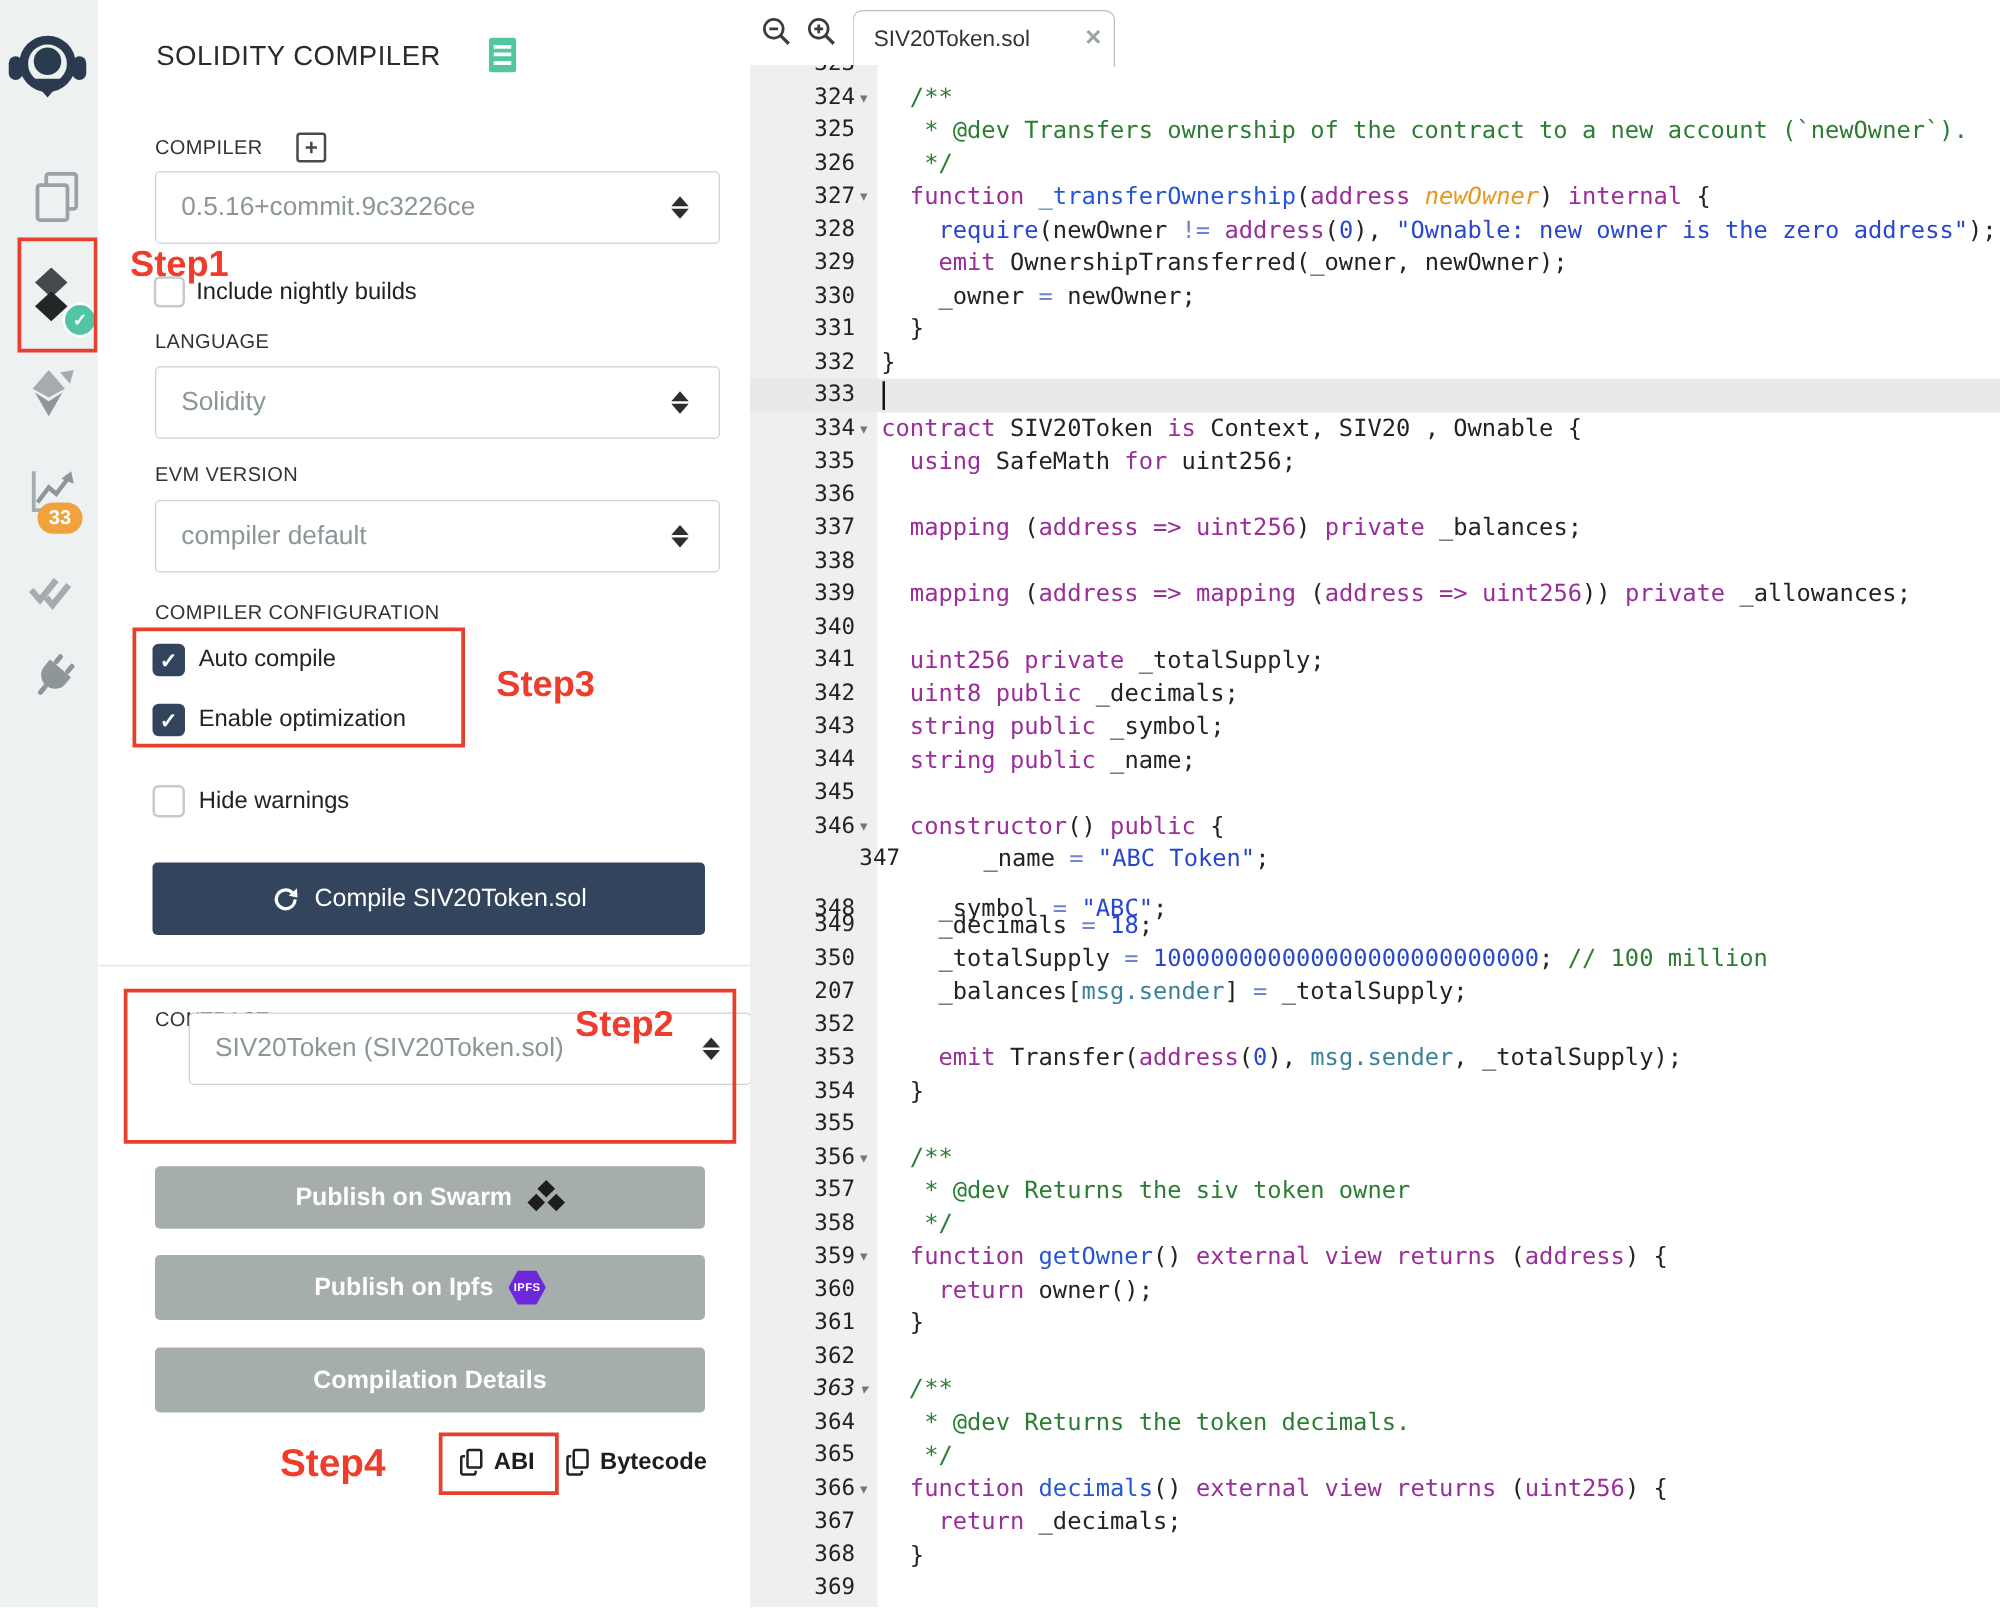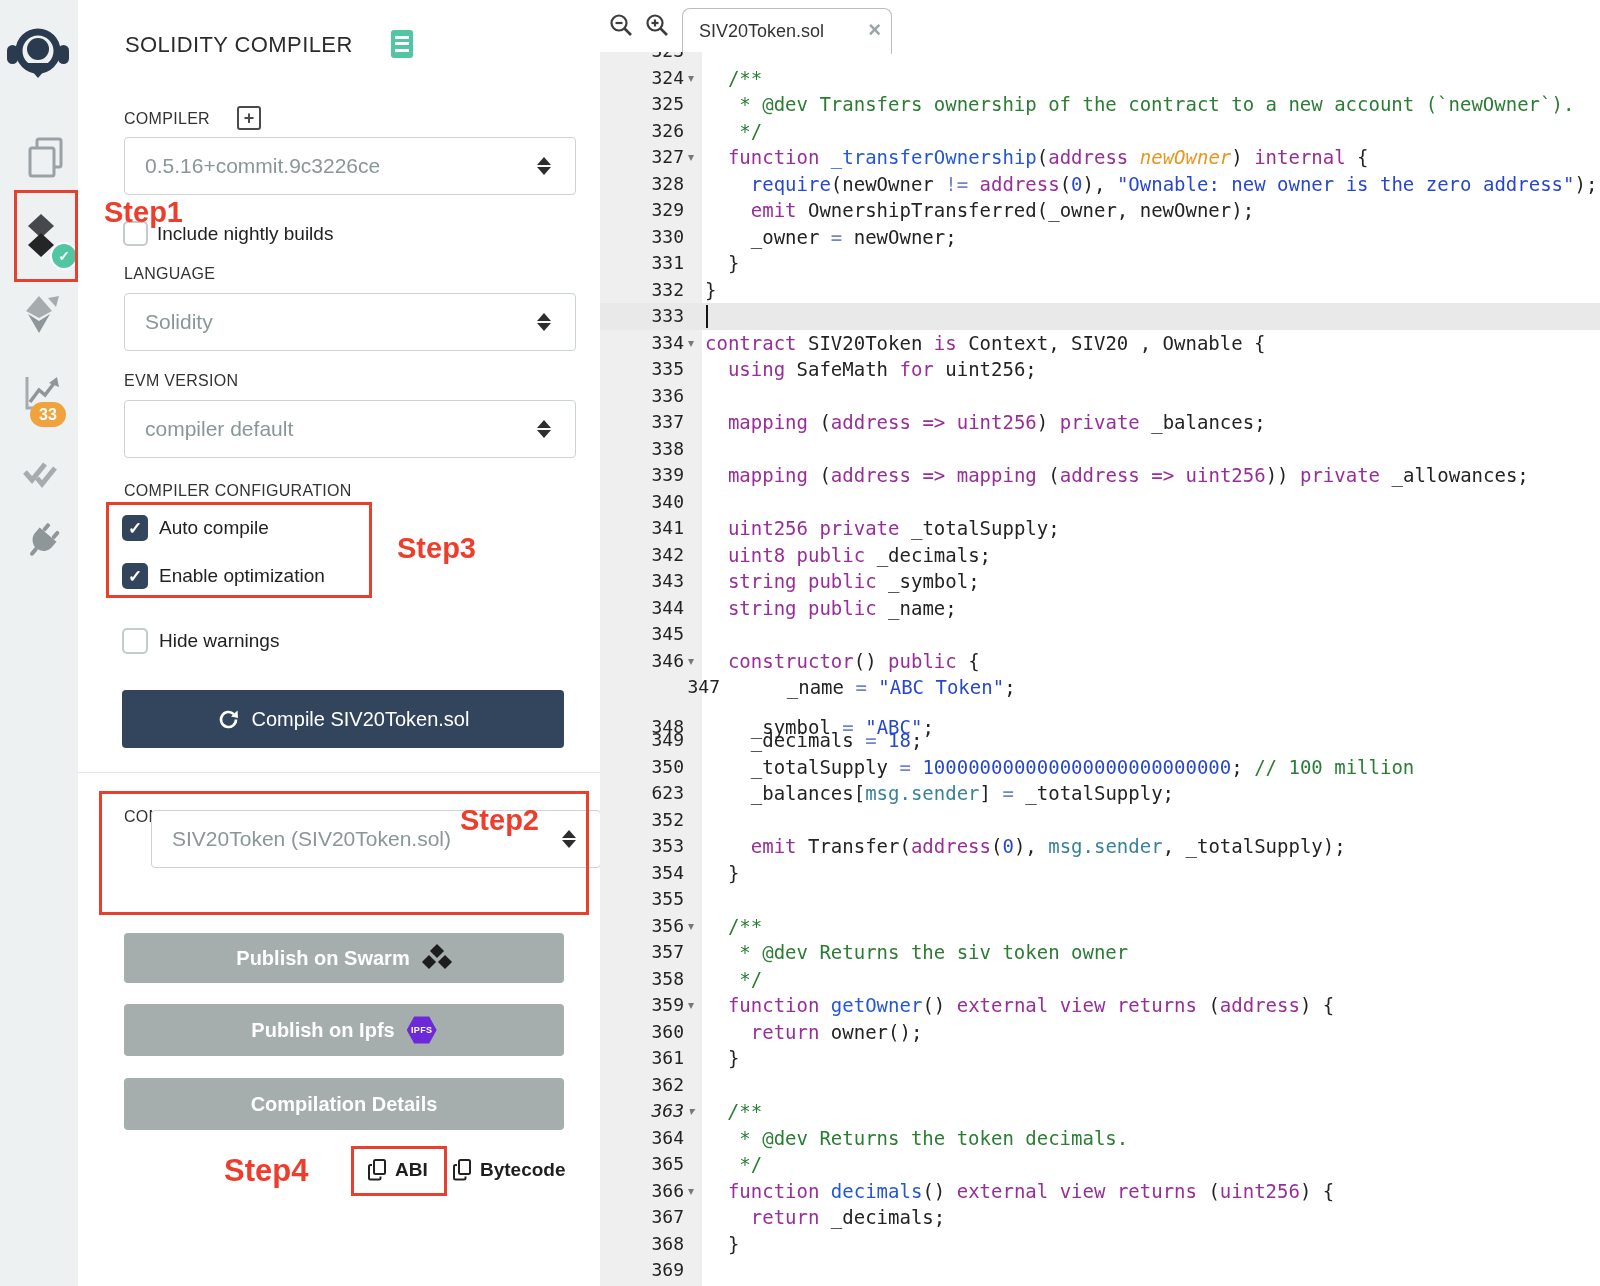--- a/index.html
+++ b/index.html
@@ -388,21 +388,21 @@
         </div>
         <div class="code-row" style="top: 675px;">
           <span class="ln">349</span>
           <span class="codeline"><span>    _decimals </span><span class="tok-o">=</span><span> </span><span class="tok-n">18</span><span>;</span></span>
         </div>
         <div class="code-row" style="top: 701.5px;">
           <span class="ln">350</span>
           <span class="codeline"><span>    _totalSupply </span><span class="tok-o">=</span><span> </span><span class="tok-n">100000000000000000000000000</span><span>; </span><span class="tok-c">// 100 million</span></span>
         </div>
         <div class="code-row" style="top: 728px;">
-          <span class="ln">623</span>
+          <span class="ln">207</span>
           <span class="codeline"><span>    _balances[</span><span class="tok-m">msg.sender</span><span>] </span><span class="tok-o">=</span><span> _totalSupply;</span></span>
         </div>
         <div class="code-row" style="top: 754.5px;">
           <span class="ln">352</span>
           <span class="codeline"></span>
         </div>
         <div class="code-row" style="top: 781px;">
           <span class="ln">353</span>
           <span class="codeline"><span>    </span><span class="tok-k">emit</span><span> Transfer(</span><span class="tok-k">address</span><span>(</span><span class="tok-n">0</span><span>), </span><span class="tok-m">msg.sender</span><span>, _totalSupply);</span></span>
         </div>

